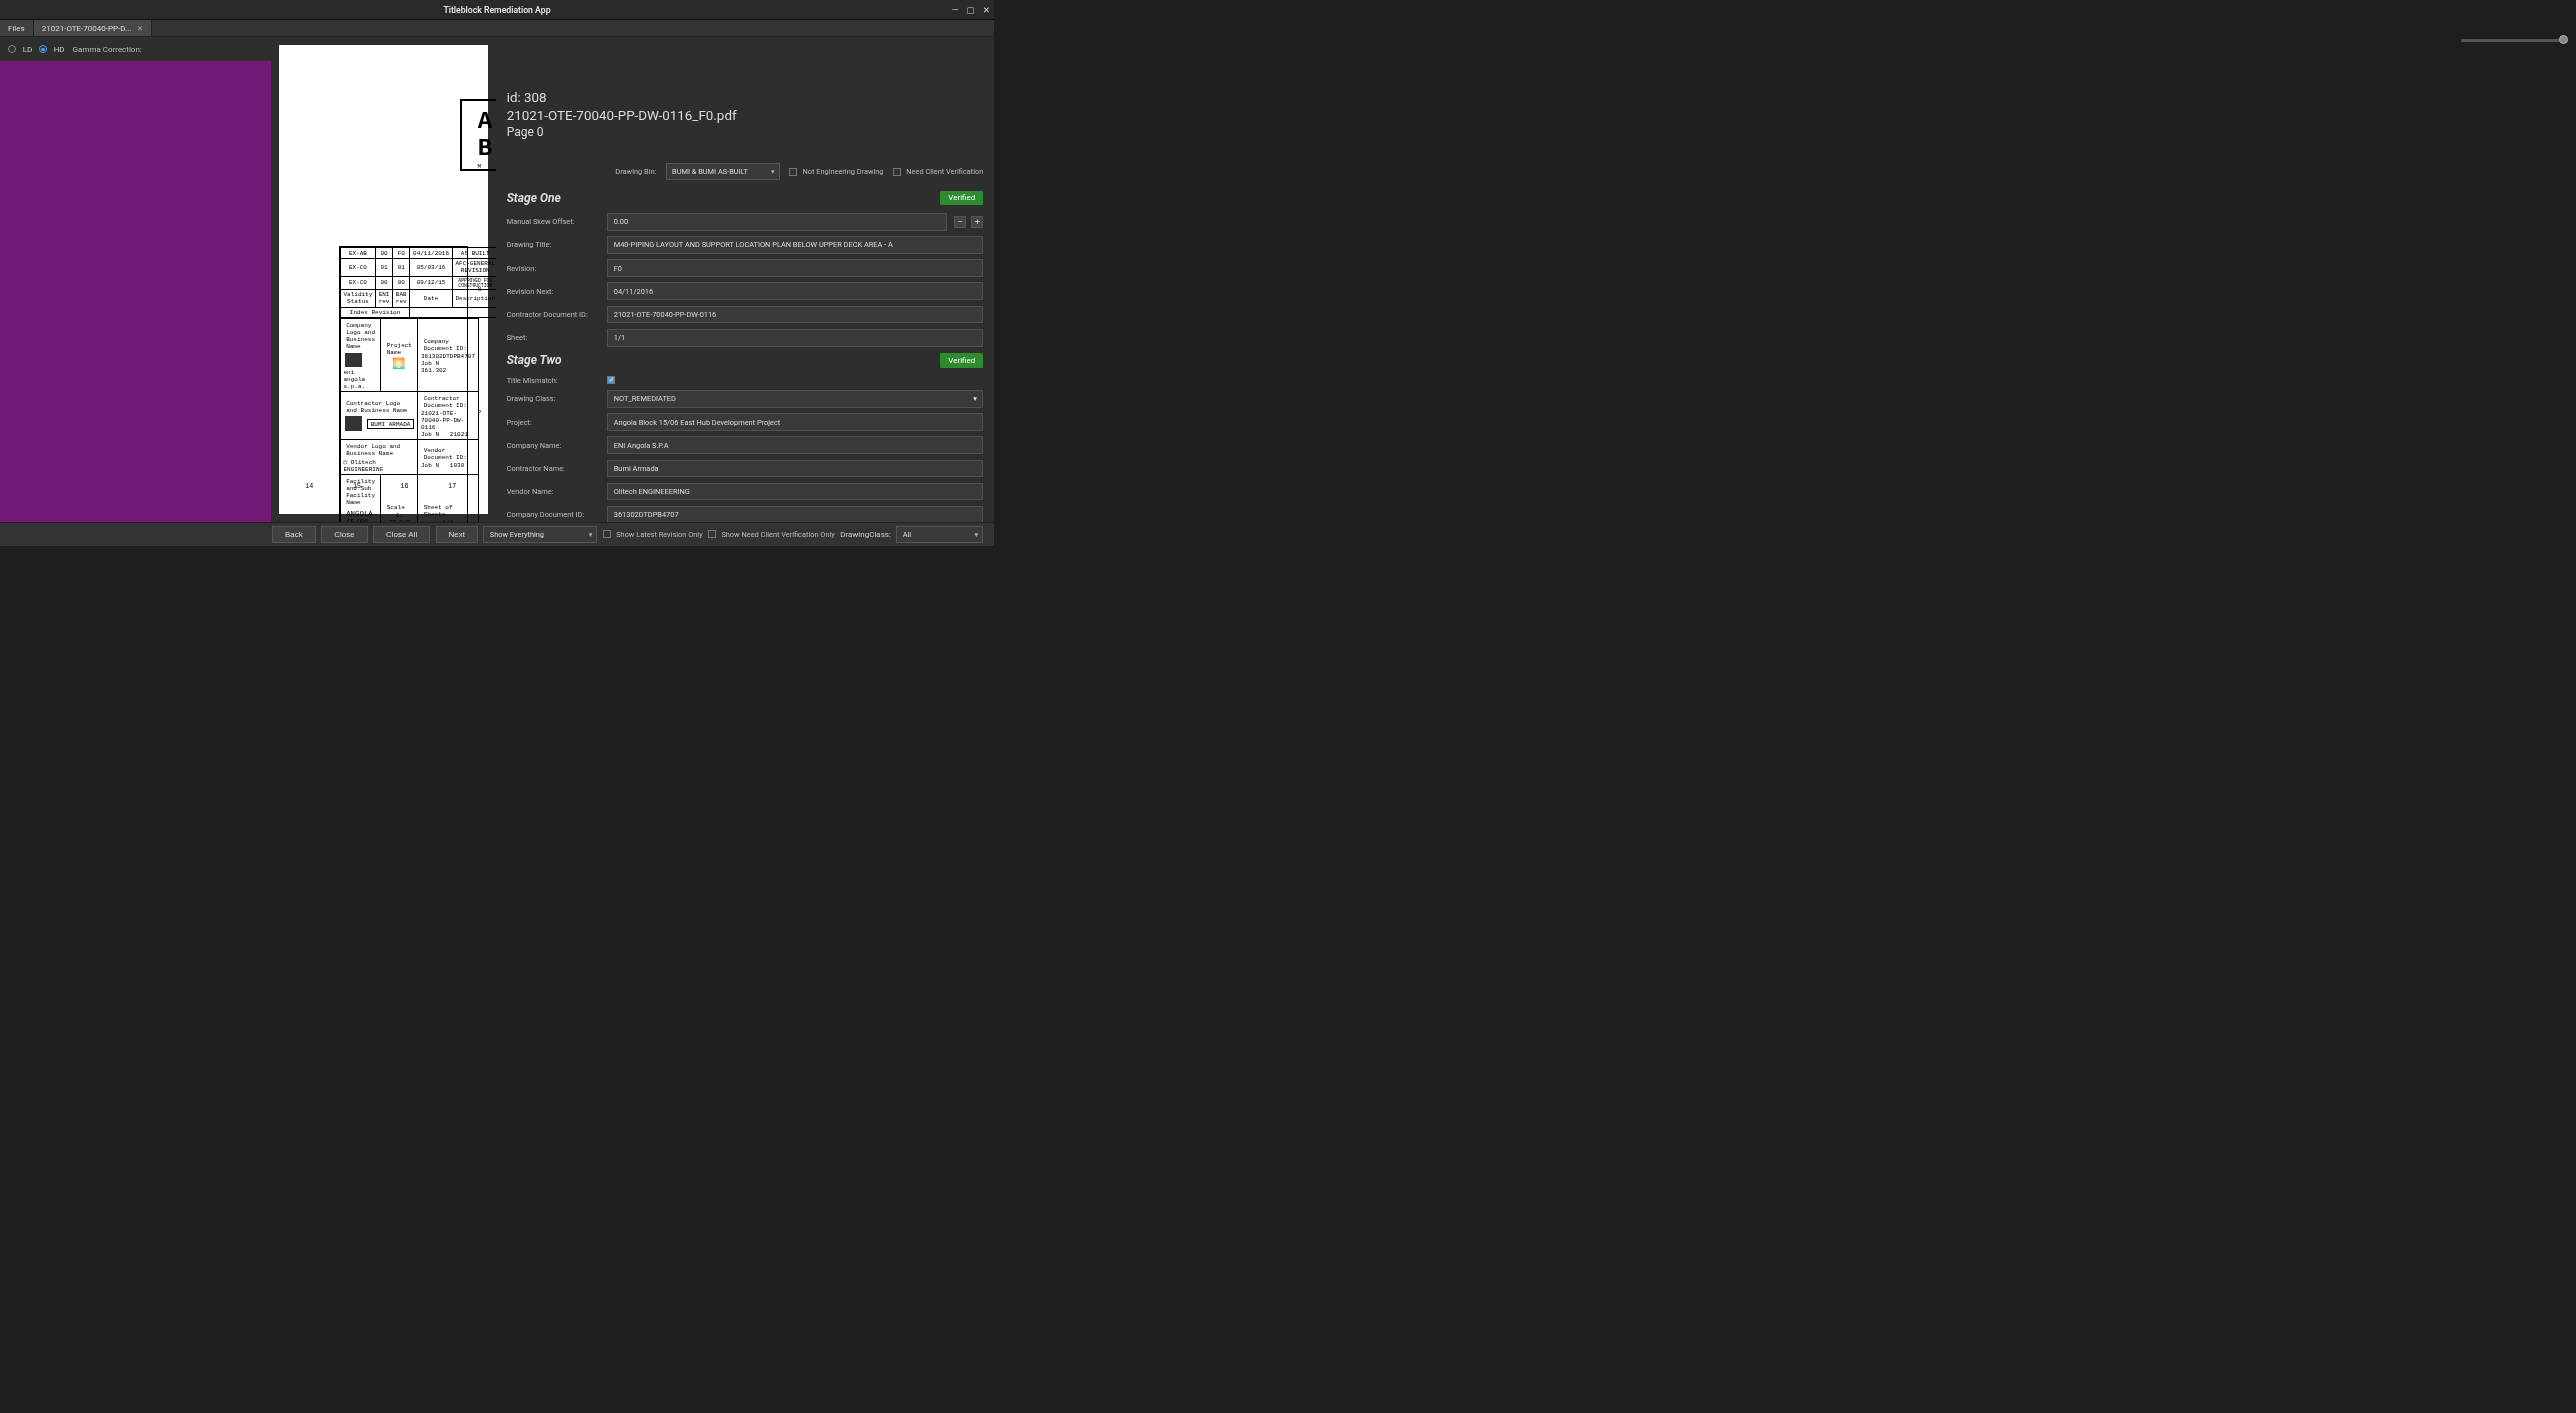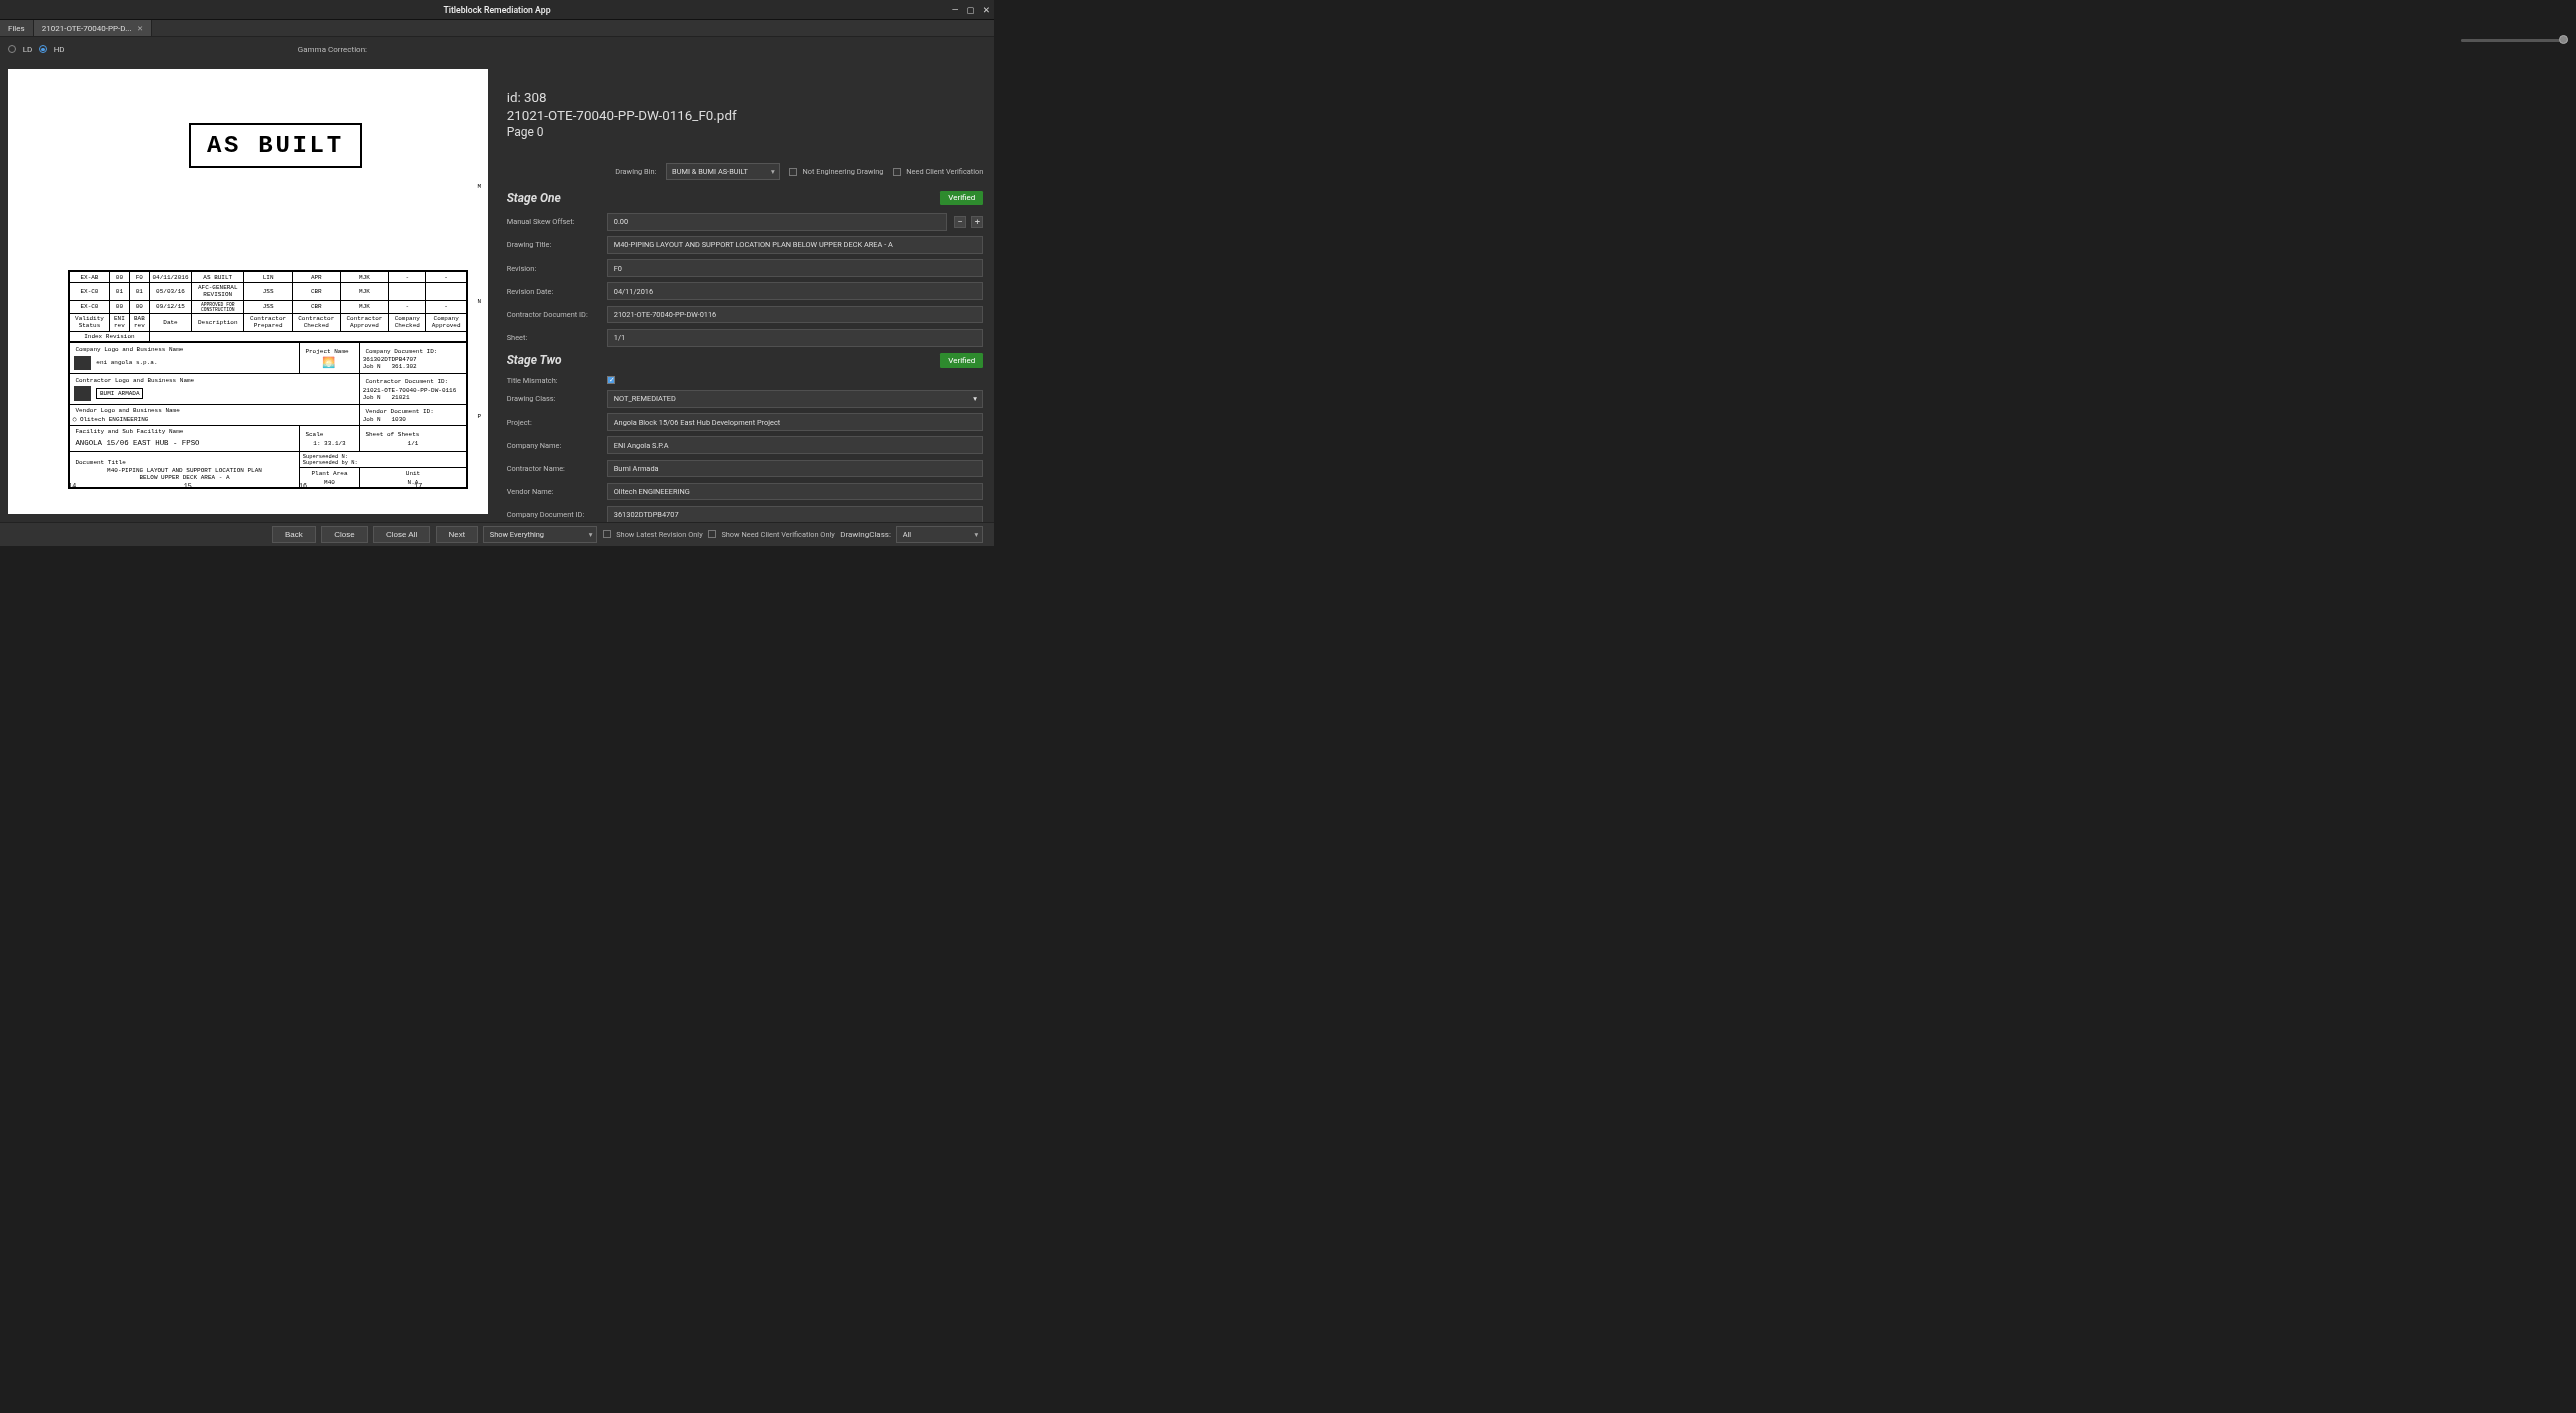--- a/index.html
+++ b/index.html
@@ -31,21 +31,21 @@
 .tab {
   padding: 2.7px 8px; background: #404040; border-right: 0.7px solid #222;
   display: flex; align-items: center; font-size: 8px; color: #ddd; gap: 5.4px;
 }
 .tab.active { background: #484848; }
 .tab-close { color: #aaa; font-size: 7.4px; }
 
 .content { display: flex; height: calc(100% - 20px - 17.4px - 24px); }
 
 
-.viewer-pane { width: 496px; background: #701a75; display: flex; flex-direction: column; }
+.viewer-pane { width: 496px; background: #701a75; display: flex; flex-direction: row; }
 .viewer-topbar {
   height: 24px; display: flex; align-items: center; padding: 0 8px; gap: 8px;
   background: #2e2e2e;
 }
 .radio-group { display: flex; gap: 6.7px; align-items: center; }
 .radio { width: 8px; height: 8px; border-radius: 50%; border: 1.3px solid #888; display: inline-block; position: relative; }
 .radio.checked { border-color: #4f9ee8; }
 .radio.checked::after { content:''; position:absolute; inset:1.3px; background:#4f9ee8; border-radius:50%; }
 .gamma-label { margin-left: auto; margin-right: 121px; font-size: 8px; color: #bbb; }
 .slider-wrap { position: absolute; right: 8px; top: 39px; width: 107px; }
@@ -353,21 +353,21 @@
     </div>
     <div class="field">
       <span class="field-label">Drawing Title:</span>
       <div class="field-input">M40-PIPING LAYOUT AND SUPPORT LOCATION PLAN BELOW UPPER DECK AREA - A</div>
     </div>
     <div class="field">
       <span class="field-label">Revision:</span>
       <div class="field-input">F0</div>
     </div>
     <div class="field">
-      <span class="field-label">Revision Date:</span>
+      <span class="field-label">Revision Next:</span>
       <div class="field-input">04/11/2016</div>
     </div>
     <div class="field">
       <span class="field-label">Contractor Document ID:</span>
       <div class="field-input">21021-OTE-70040-PP-DW-0116</div>
     </div>
     <div class="field">
       <span class="field-label">Sheet:</span>
       <div class="field-input">1/1</div>
     </div>

